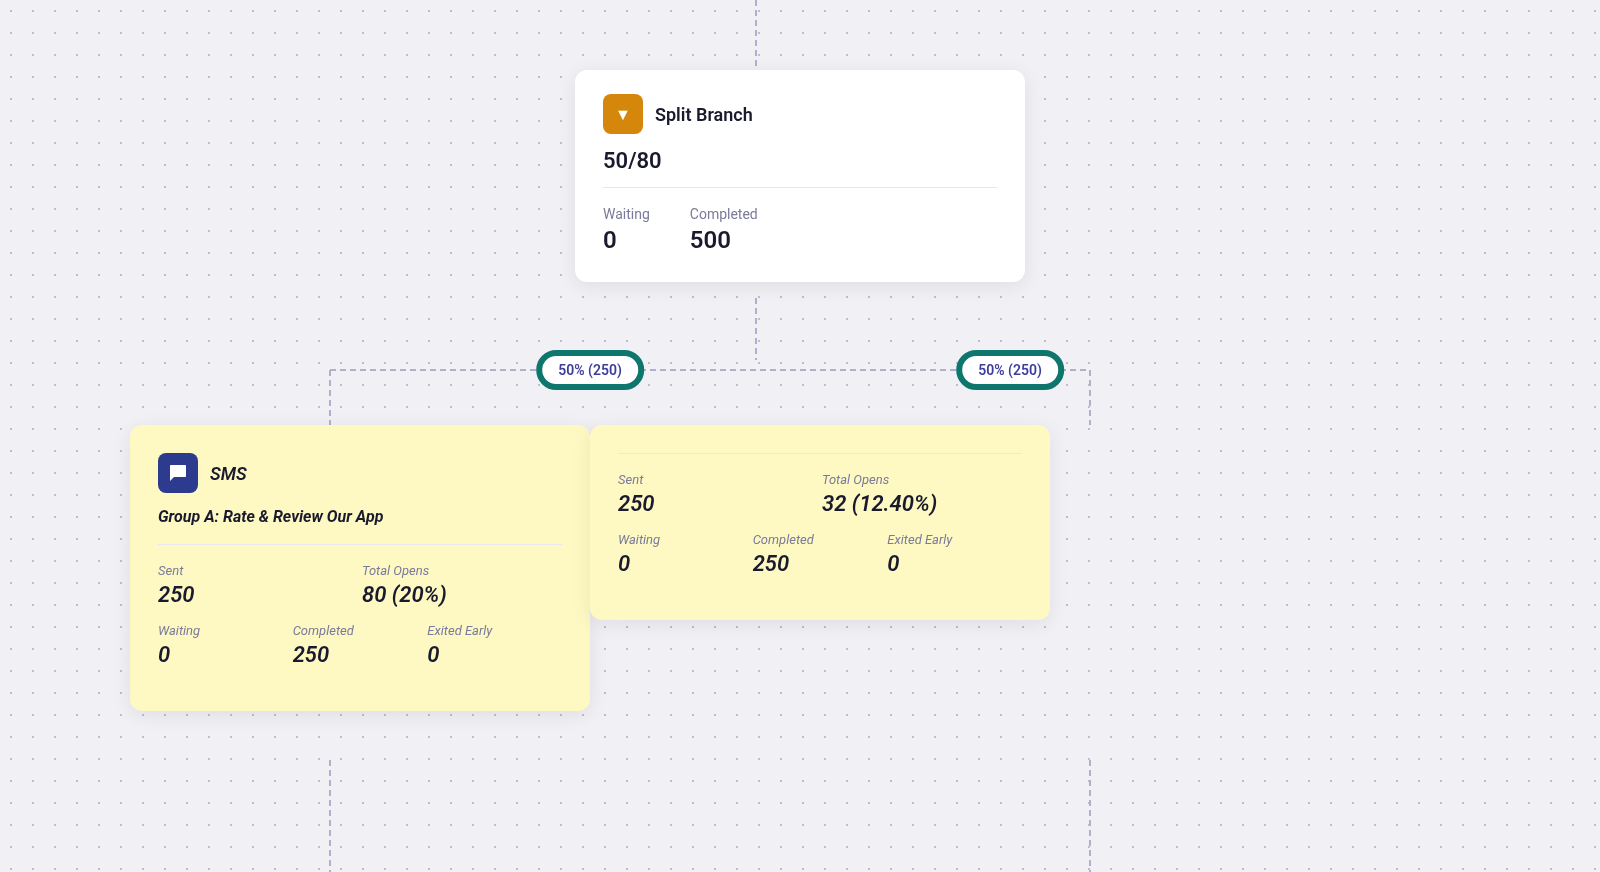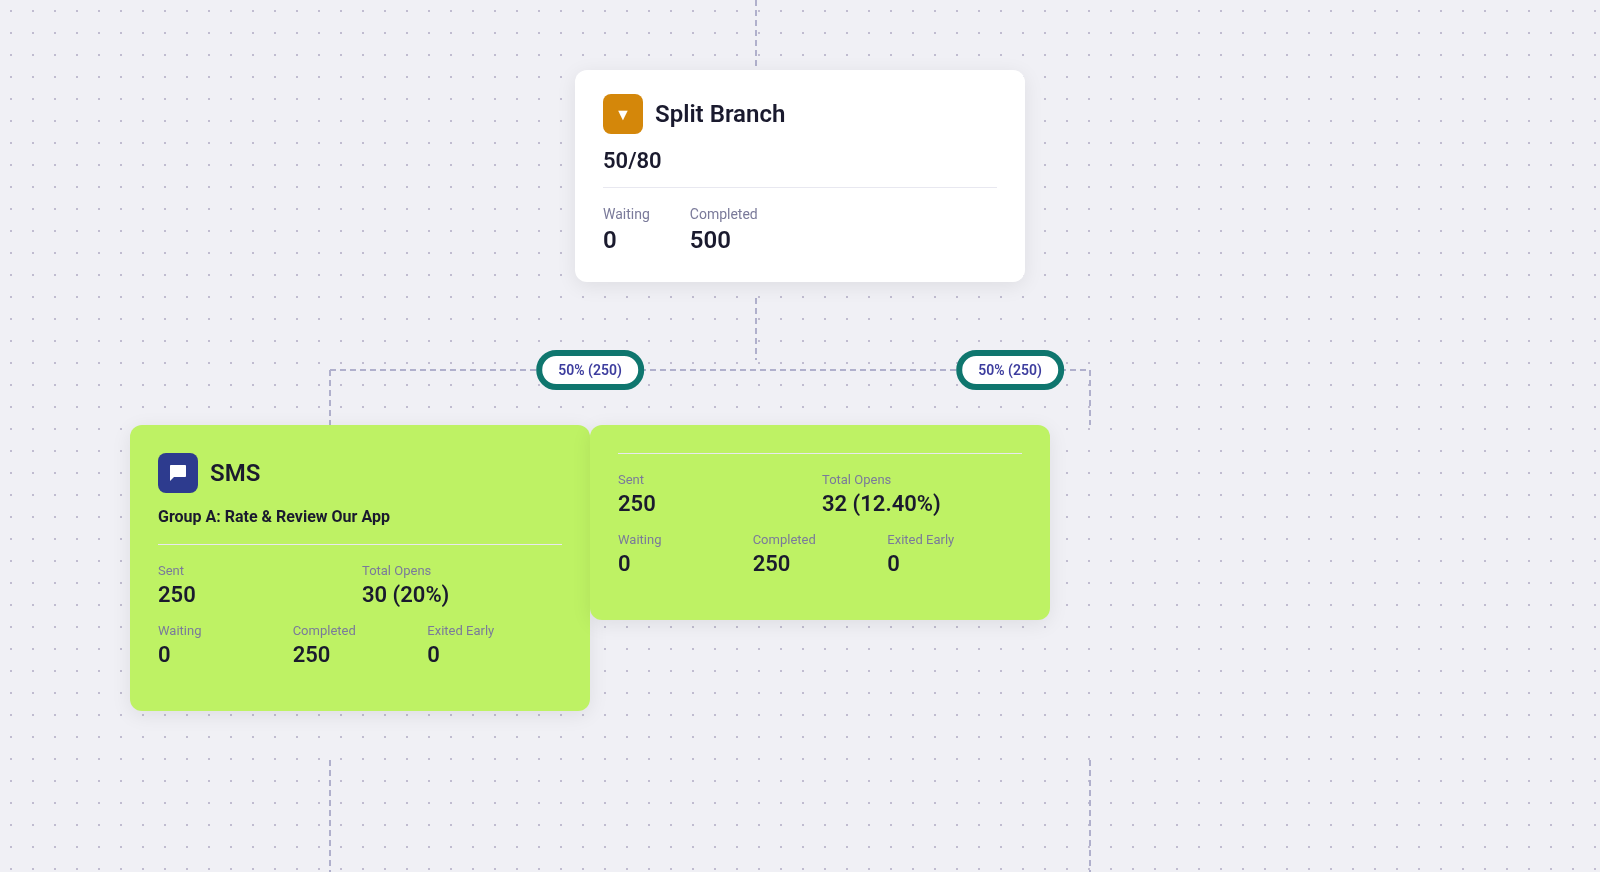--- a/index.html
+++ b/index.html
@@ -63,21 +63,21 @@
 
     .icon-badge.orange {
       background-color: #d4870a;
     }
 
     .icon-badge.dark-blue {
       background-color: #2d3b8e;
     }
 
     .card-title {
-      font-size: 24px;
+      font-size: 18px;
       font-weight: 600;
       color: #1a1a2e;
     }
 
     .card-subtitle {
       font-size: 22px;
       font-weight: 600;
       color: #1a1a2e;
       margin-bottom: 14px;
     }
@@ -130,24 +130,25 @@
       top: 350px;
       left: 50%;
       transform: translateX(calc(-50% + 210px));
     }
 
     
     .message-card {
       position: absolute;
       top: 425px;
       width: 460px;
-      background: #bef264;
+      background: #fef9c3;
       border-radius: 12px;
       box-shadow: 0 4px 20px rgba(0,0,0,0.08);
       padding: 28px;
+      font-style: italic;
     }
 
     .message-card.left {
       left: 50%;
       transform: translateX(calc(-50% - 440px));
     }
 
     .message-card.right {
       left: 50%;
       transform: translateX(calc(-50% + 20px));
@@ -255,21 +256,21 @@
     </div>
     <div class="message-title">Group A: Rate &amp; Review Our App</div>
     <hr class="divider">
     <div class="stats-grid">
       <div class="stat-block">
         <div class="stat-label">Sent</div>
         <div class="stat-value">250</div>
       </div>
       <div class="stat-block">
         <div class="stat-label">Total Opens</div>
-        <div class="stat-value">30 (20%)</div>
+        <div class="stat-value">80 (20%)</div>
       </div>
     </div>
     <div class="stats-grid-3">
       <div class="stat-block">
         <div class="stat-label">Waiting</div>
         <div class="stat-value">0</div>
       </div>
       <div class="stat-block">
         <div class="stat-label">Completed</div>
         <div class="stat-value">250</div>

